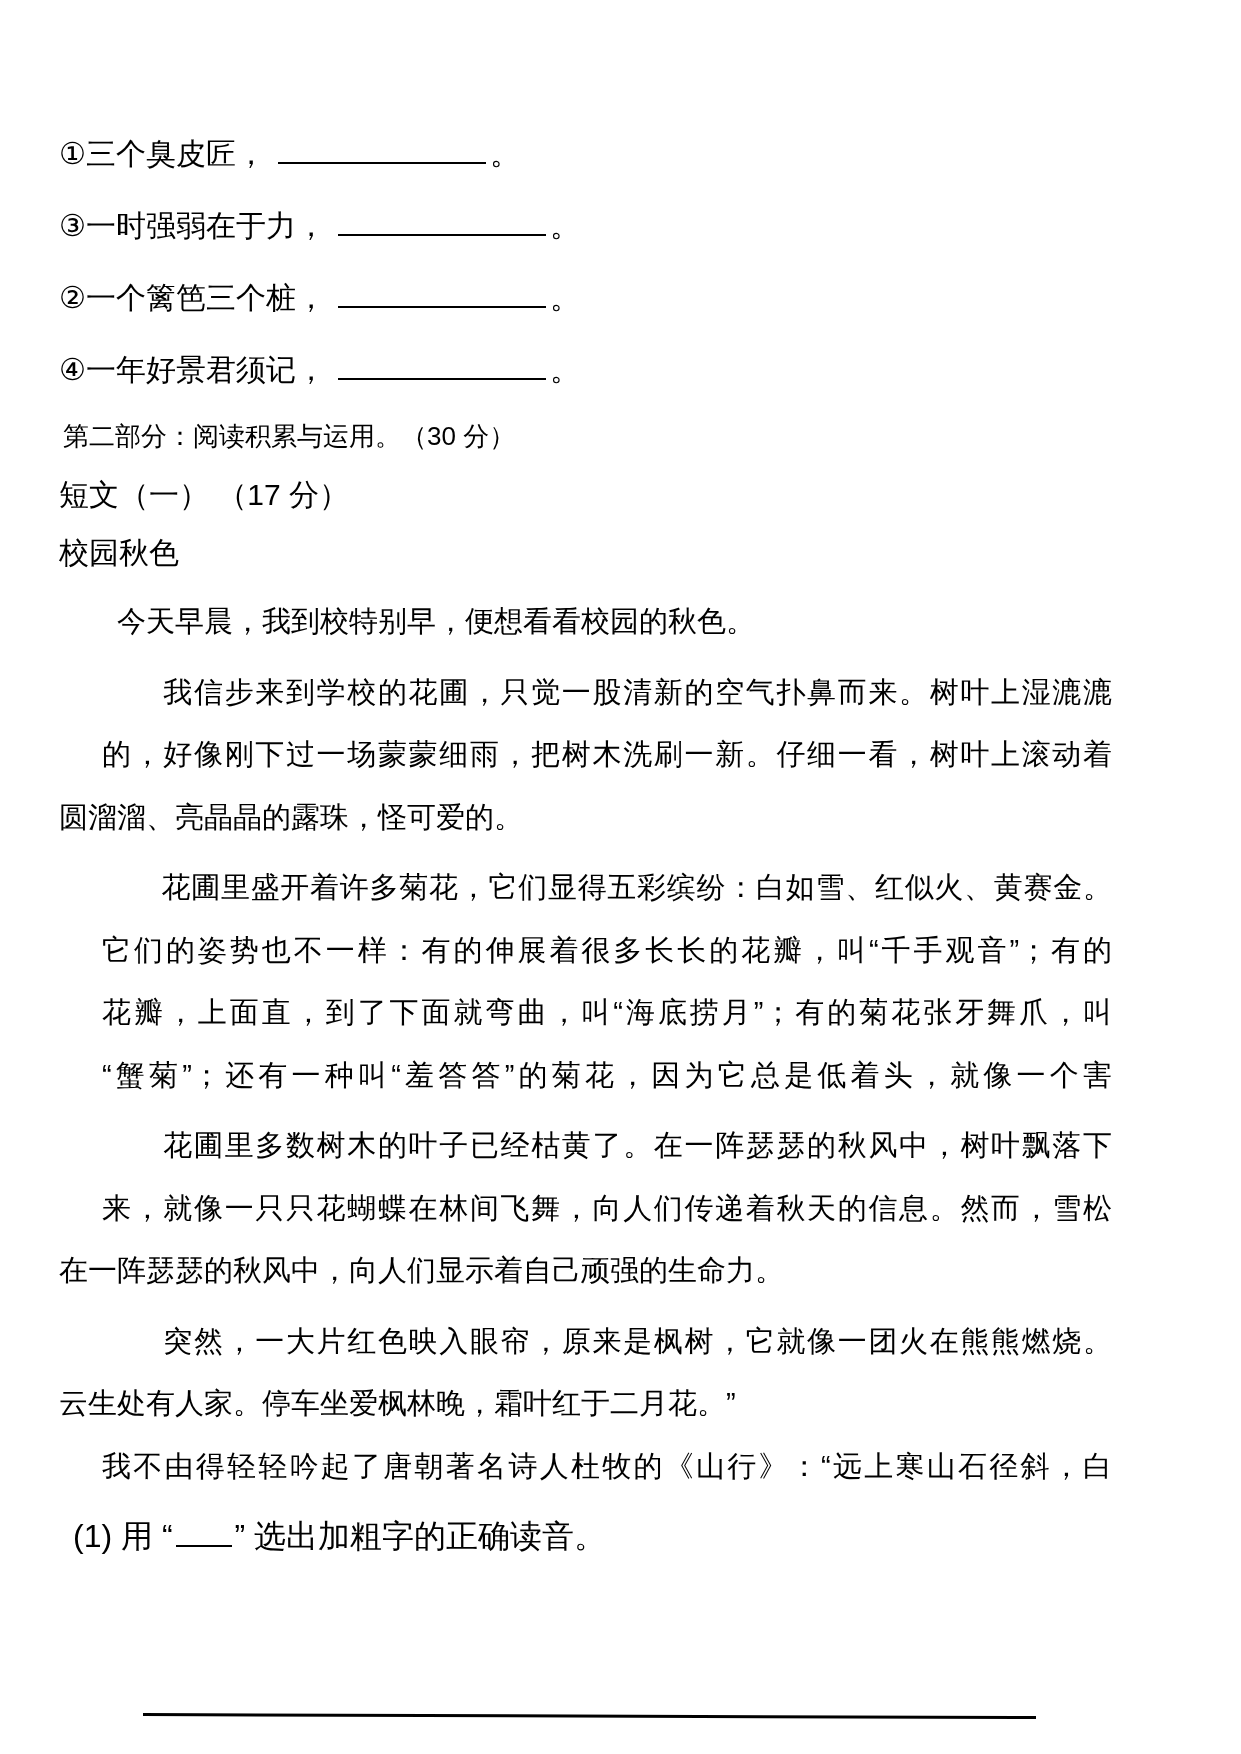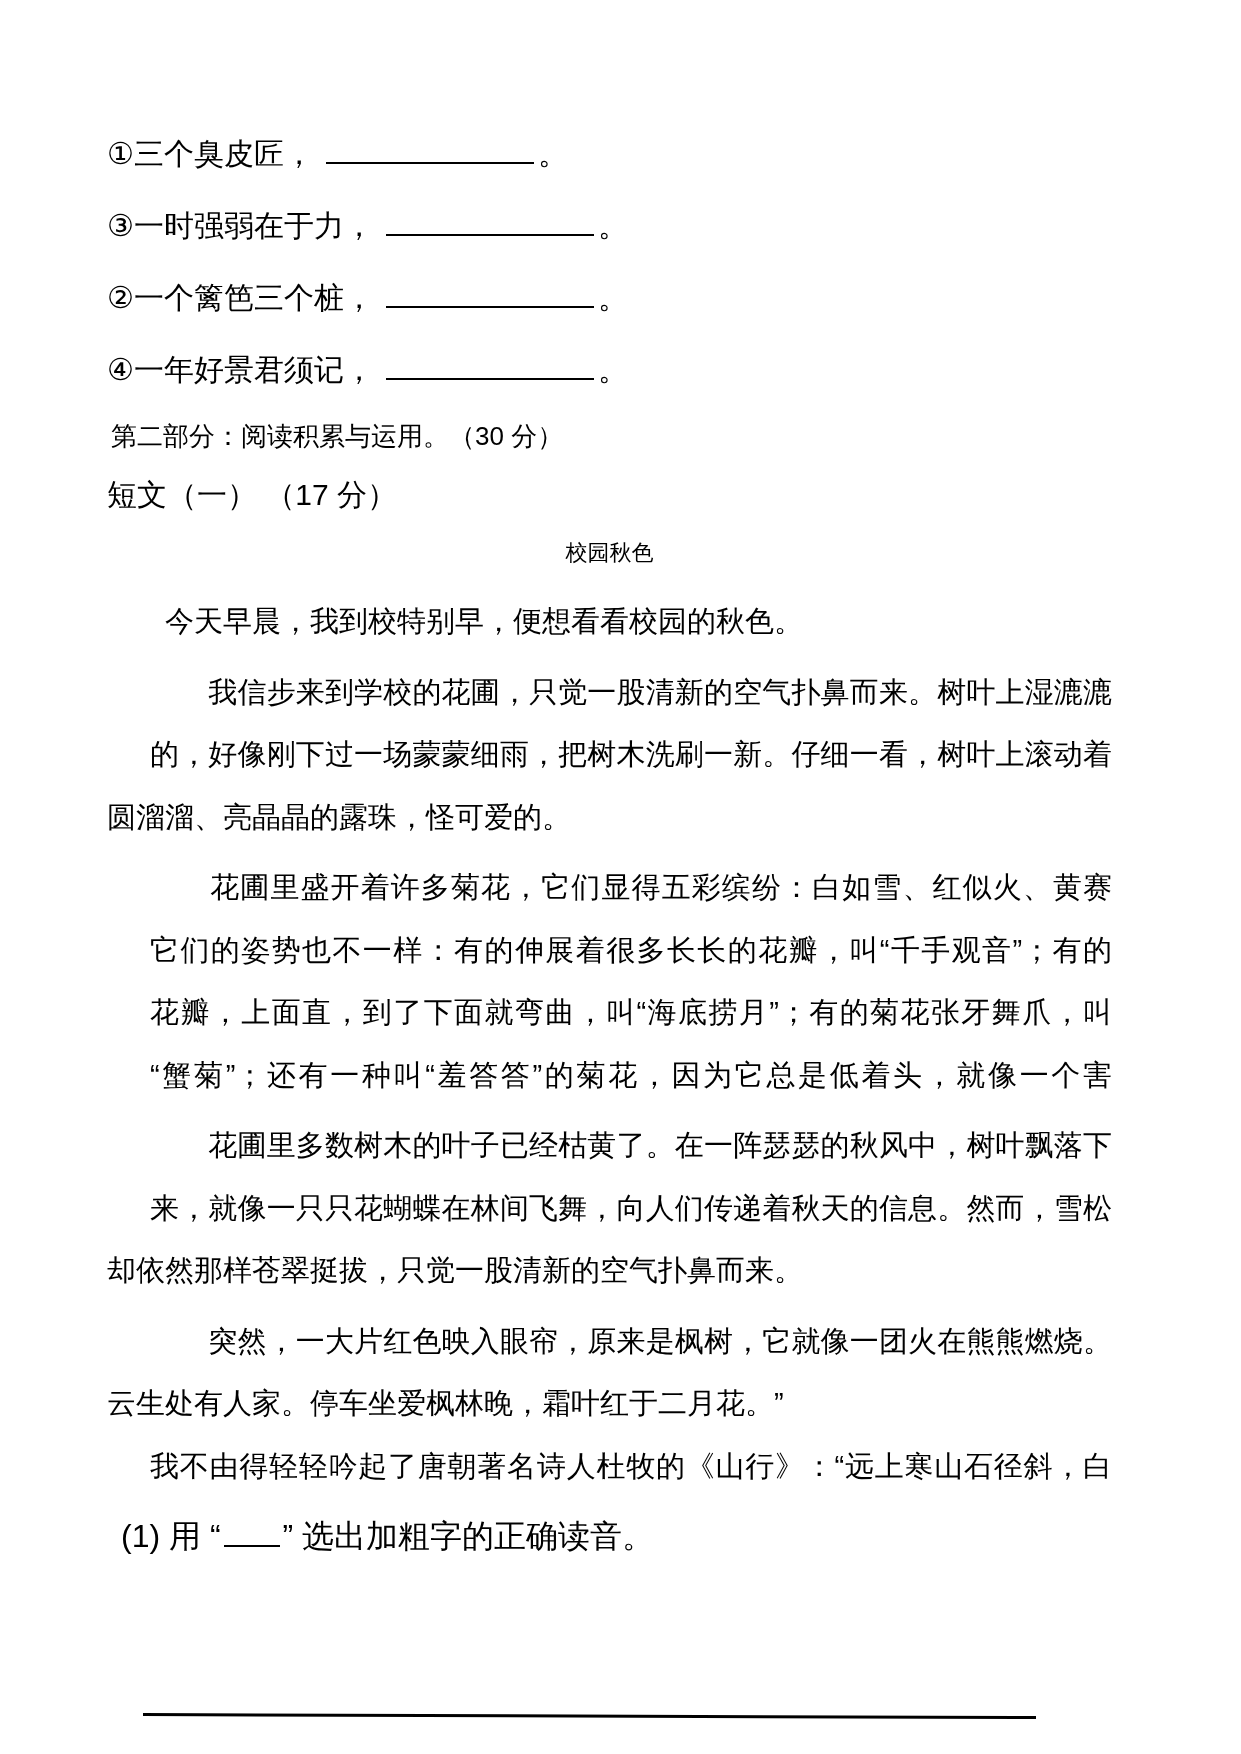--- a/index.html
+++ b/index.html
@@ -4,21 +4,21 @@
 <style>
   html, body { margin: 0; padding: 0; background: #ffffff; }
   .page {
     position: relative;
     width: 1241px;
     height: 1754px;
     background: #ffffff;
     color: #000000;
     font-family: "Liberation Sans", "DejaVu Sans", sans-serif;
     box-sizing: border-box;
-    padding: 118px 129px 0 107px;
+    padding: 118px 129px 0 59px;
     overflow: hidden;
   }
   .fill-ins { display: block; }
   .fill-item {
     height: 72px;
     line-height: 72px;
     font-size: 30px;
     white-space: nowrap;
   }
   .blank {
@@ -37,24 +37,23 @@
     line-height: 52px;
     white-space: nowrap;
   }
   .subsection {
     font-size: 30px;
     height: 58px;
     line-height: 58px;
     white-space: nowrap;
   }
   .essay-title {
-    font-size: 22px;
+    font-size: 30px;
     height: 58px;
     line-height: 58px;
-    text-align: center;
   }
   .essay { margin-top: 8px; }
   .para { margin: 0 0 8px 0; }
   .essay-line {
     font-size: 29px;
     height: 62.5px;
     line-height: 62.5px;
     overflow: hidden;
   }
   .essay-line.jl {
@@ -122,21 +121,21 @@
       </div>
       <div class="para">
         <div class="essay-line jl">　　花圃里盛开着许多菊花，它们显得五彩缤纷：白如雪、红似火、黄赛金。</div>
         <div class="essay-line jl">它们的姿势也不一样：有的伸展着很多长长的花瓣，叫“千手观音”；有的</div>
         <div class="essay-line jl">花瓣，上面直，到了下面就弯曲，叫“海底捞月”；有的菊花张牙舞爪，叫</div>
         <div class="essay-line jl">“蟹菊”；还有一种叫“羞答答”的菊花，因为它总是低着头，就像一个害</div>
       </div>
       <div class="para">
         <div class="essay-line jl">　　花圃里多数树木的叶子已经枯黄了。在一阵瑟瑟的秋风中，树叶飘落下</div>
         <div class="essay-line jl">来，就像一只只花蝴蝶在林间飞舞，向人们传递着秋天的信息。然而，雪松</div>
-        <div class="essay-line">却依然那样苍翠挺拔，只觉一股清新的空气扑鼻而来。</div>
+        <div class="essay-line">在一阵瑟瑟的秋风中，向人们显示着自己顽强的生命力。</div>
       </div>
       <div class="para">
         <div class="essay-line jl">　　突然，一大片红色映入眼帘，原来是枫树，它就像一团火在熊熊燃烧。</div>
         <div class="essay-line">云生处有人家。停车坐爱枫林晚，霜叶红于二月花。”</div>
         <div class="essay-line jl">我不由得轻轻吟起了唐朝著名诗人杜牧的《山行》：“远上寒山石径斜，白</div>
       </div>
     </div>
 
   <div class="question"><span>(1) 用 “</span><span class="blank-short"></span><span>” 选出加粗字的正确读音。</span></div>
 

